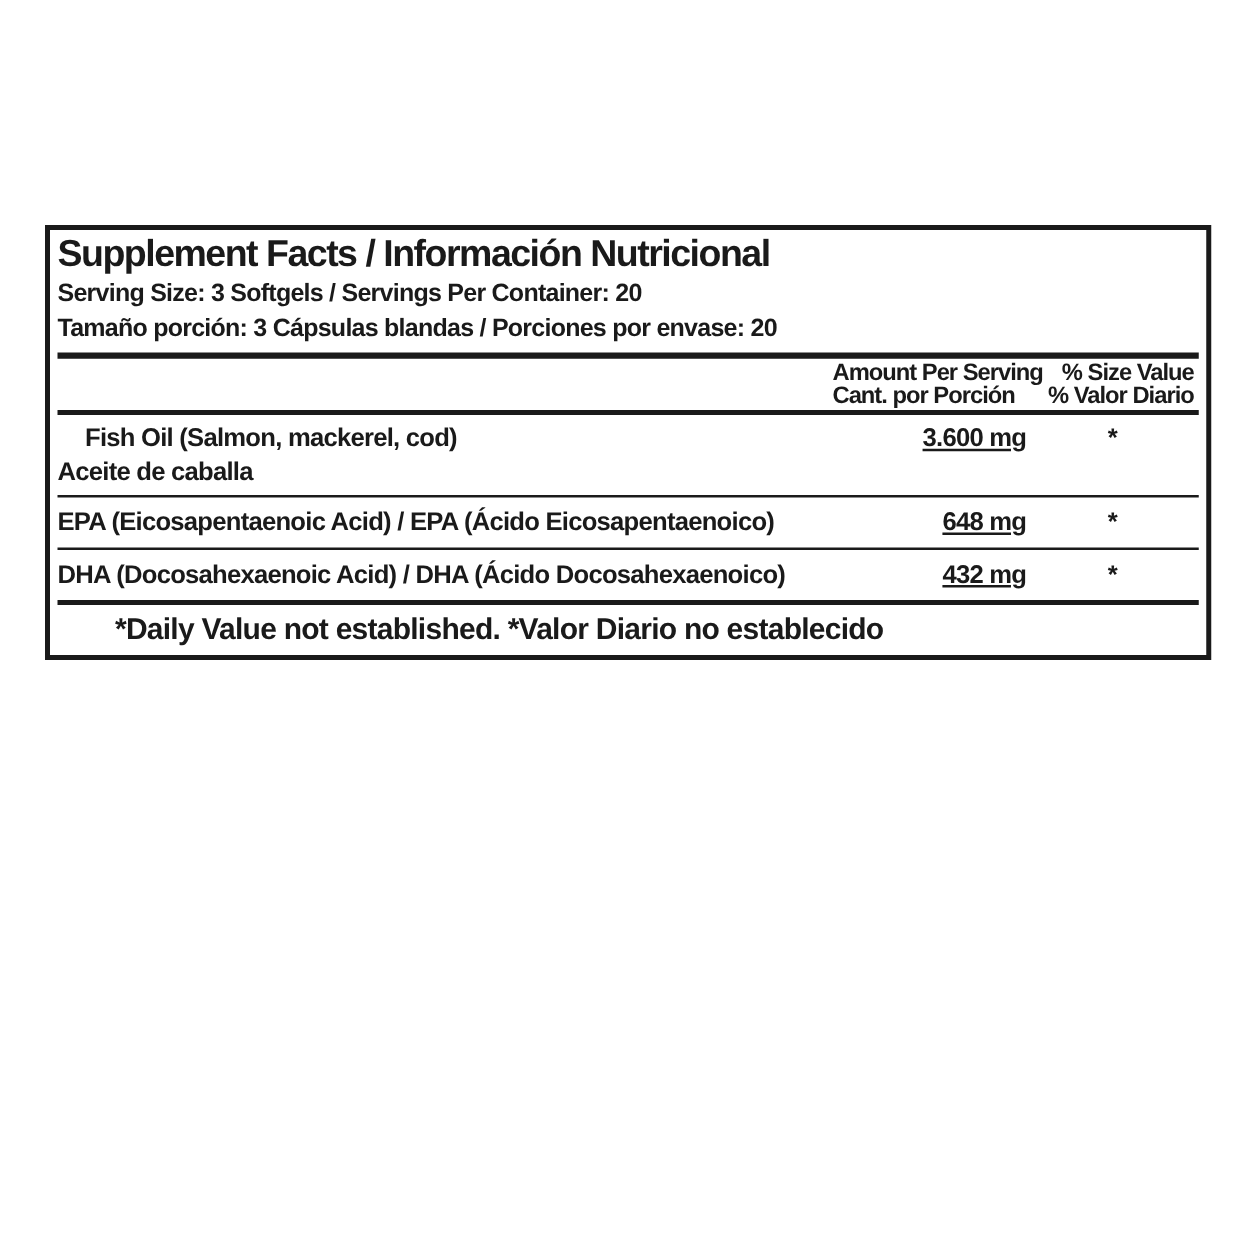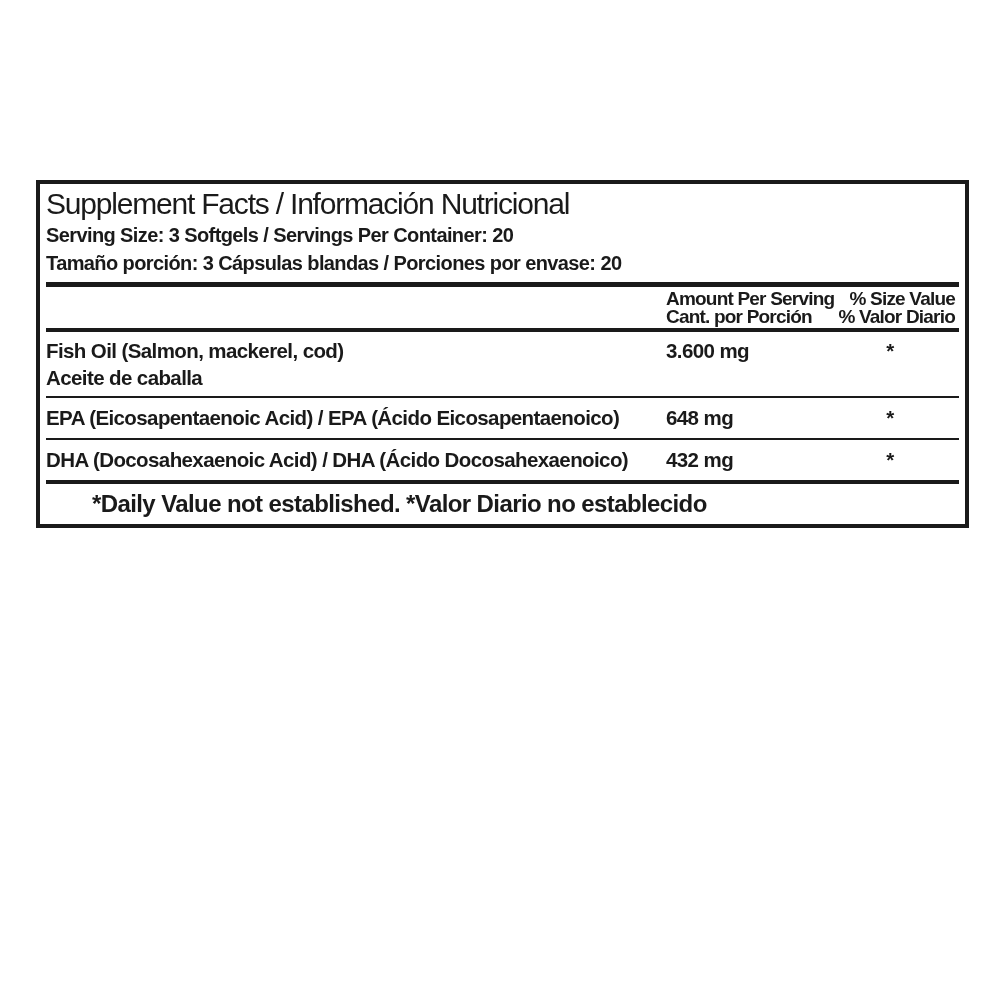--- a/index.html
+++ b/index.html
@@ -19,21 +19,21 @@
     position: absolute;
     left: 36px; top: 180px;
     width: 933px;
     background: #ffffff;
     border: 4px solid #1a1a1a;
     padding: 2px 6px 0 6px;
     color: #1a1a1a;
   }
   .title {
     font-size: 30px;
-    font-weight: normal;
+    font-weight: bold;
     letter-spacing: -1.2px;
     line-height: 35px;
     white-space: nowrap;
   }
   .serving {
     font-size: 20px;
     font-weight: bold;
     letter-spacing: -0.6px;
     line-height: 28px;
     white-space: nowrap;
@@ -60,22 +60,22 @@
   .header-row .col-amount { padding-right: 10px; }
   .header-row .col-dv { padding-right: 4px; }
 
   .row-text {
     font-size: 20.5px;
     font-weight: bold;
     letter-spacing: -0.6px;
     line-height: 27px;
     white-space: nowrap;
   }
-  .row-line1 { padding-top: 5px; }
-  .amount-val { text-align: left; }
+  .row-line1 { padding-top: 5px; margin-left: 22px; }
+  .amount-val { text-align: right; text-decoration: underline; }
   .dv-val { text-align: center; }
   .nutrient-row { padding: 6px 0 7px 0; }
   .sub-line { padding-bottom: 1px; }
   .fish-block { padding-bottom: 4px; }
 
   .footnote {
     font-size: 24px;
     font-weight: bold;
     letter-spacing: -0.6px;
     line-height: 27px;

